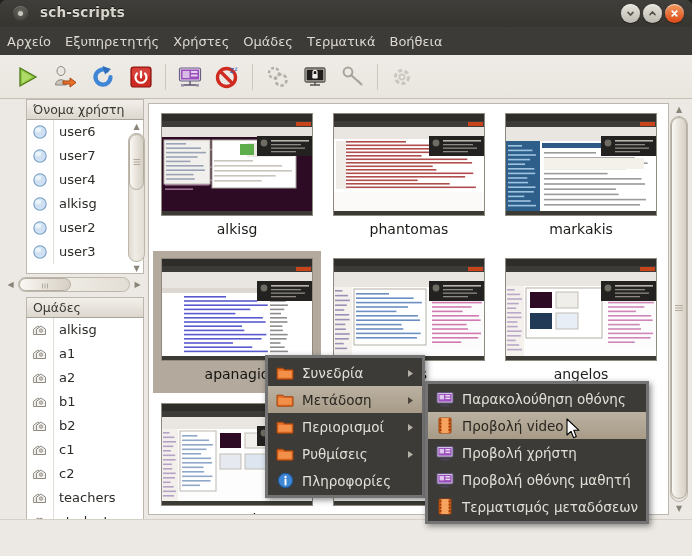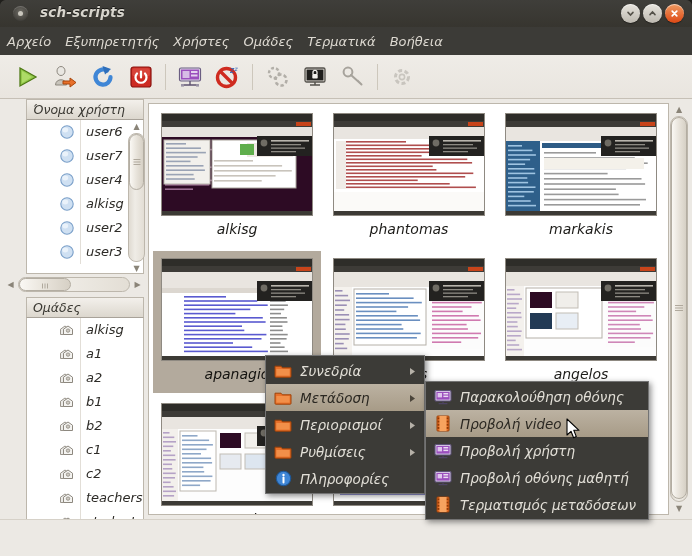--- a/index.html
+++ b/index.html
@@ -8,21 +8,20 @@
     font-family:"DejaVu Sans", sans-serif;
     font-size:12.5px;
     background:#201f1c;
   }
   
   #window{
     position:absolute; left:0; top:0; width:692px; height:556px;
     background:#3c3b37;
     border-radius:6px 6px 0 0;
     overflow:hidden;
-    font-style:italic;
   }
   
   #titlebar{
     position:absolute; left:0; top:0; width:692px; height:27px;
     background:linear-gradient(to bottom,#3f3e3a 0%,#37352f 100%);
     border-radius:6px 6px 0 0;
   }
   #titlebar .appicon{
     position:absolute; left:13px; top:6px; width:15px; height:15px;
     border-radius:50%;
@@ -78,21 +77,21 @@
   
   #leftpane{
     position:absolute; left:4px; top:0px; width:140px; height:316px;
   }
   .listhdr{
     height:21px; background:linear-gradient(to bottom,#f3f0eb,#dcd7ce);
     border:1px solid #bdb7ac; border-bottom:1px solid #a8a299;
     color:#3a3832; font-size:12.5px; padding-left:6px; line-height:20px;
   }
   .listbody{ background:#fff; border:1px solid #bdb7ac; border-top:none; overflow:hidden; position:relative;}
-  .row{ height:24px; display:flex; align-items:center; padding-left:3px; font-size:13px; color:#2d2b27;margin-left:27px; }
+  .row{ height:24px; display:flex; align-items:center; padding-left:3px; font-size:13px; color:#2d2b27; }
   .row .ico{ width:19px; height:19px; margin-right:4px; flex:none; display:flex; align-items:center; justify-content:center;}
   .rowtxt{ border-left:1px solid #e2ded7; padding-left:5px; height:24px; line-height:24px; flex:1;}
 
   
   #userspane{ position:absolute; left:0; top:0; width:140px; }
   #userspane .listhdr{ margin-left:22px; width:118px; }
   #userspane .listbody{ margin-left:22px; width:118px; height:154px; }
   #userVScroll{
     position:absolute; right:-1px; top:21px; width:17px; height:155px;
   }
@@ -141,21 +140,21 @@
 
   
   #statusstrip{
     position:absolute; left:0; top:420px; width:692px; height:37px;
     background:#ece9e4; border-top:1px solid #d6d1c8;
   }
 
   
   .menu{
     position:absolute; background:#3c3b37;
-    border:1px solid #737373;
+    border:3px solid #737373;
     box-shadow:2px 2px 6px rgba(0,0,0,.45);
     padding:1px 0;
     z-index:50;
   }
   .menuitem{
     height:27px; display:flex; align-items:center;
     color:#e2dfd7; font-size:13.5px; padding:0 6px; position:relative;
   }
   .menuitem.hl{
     background:linear-gradient(to bottom,#bcb2a2,#a79b87);

